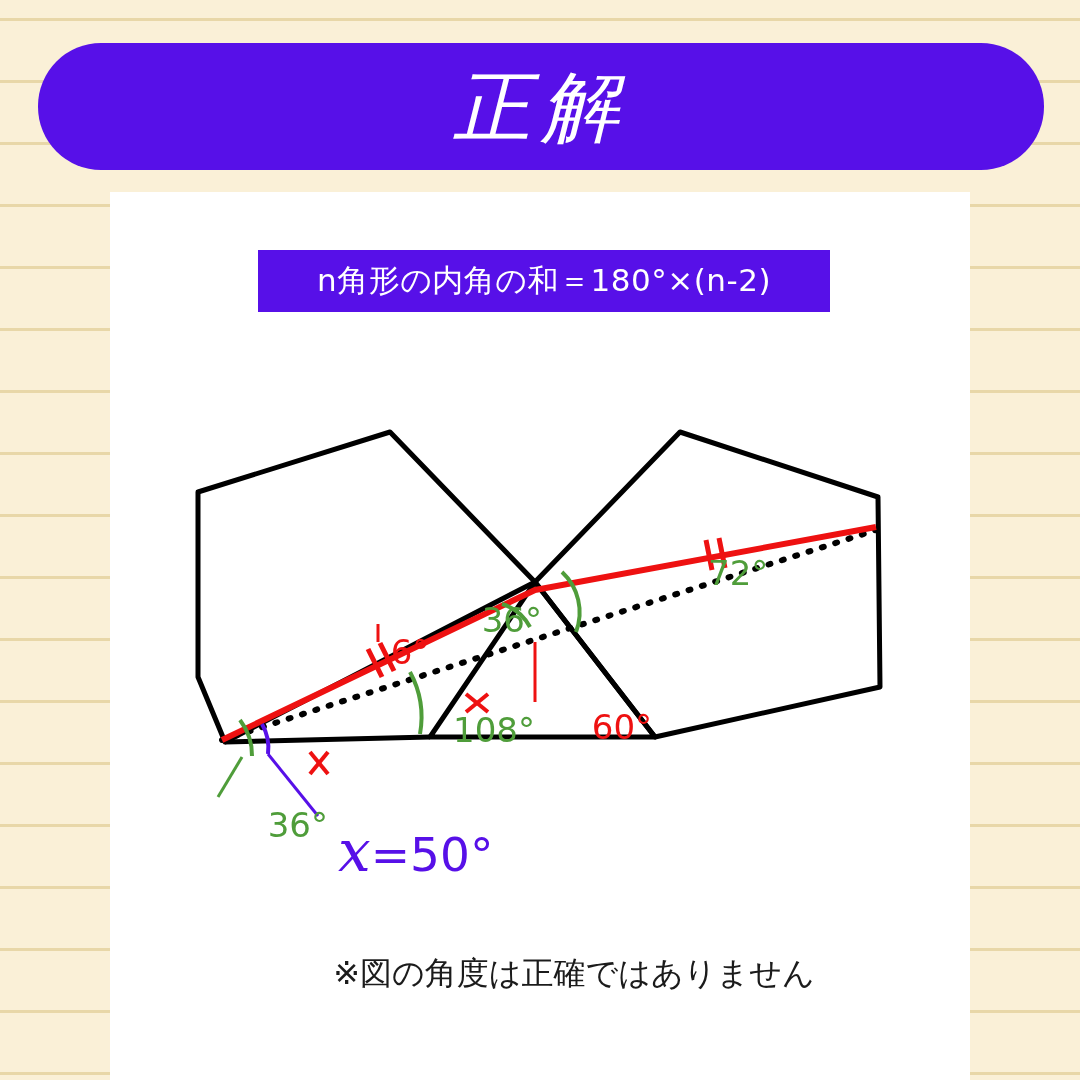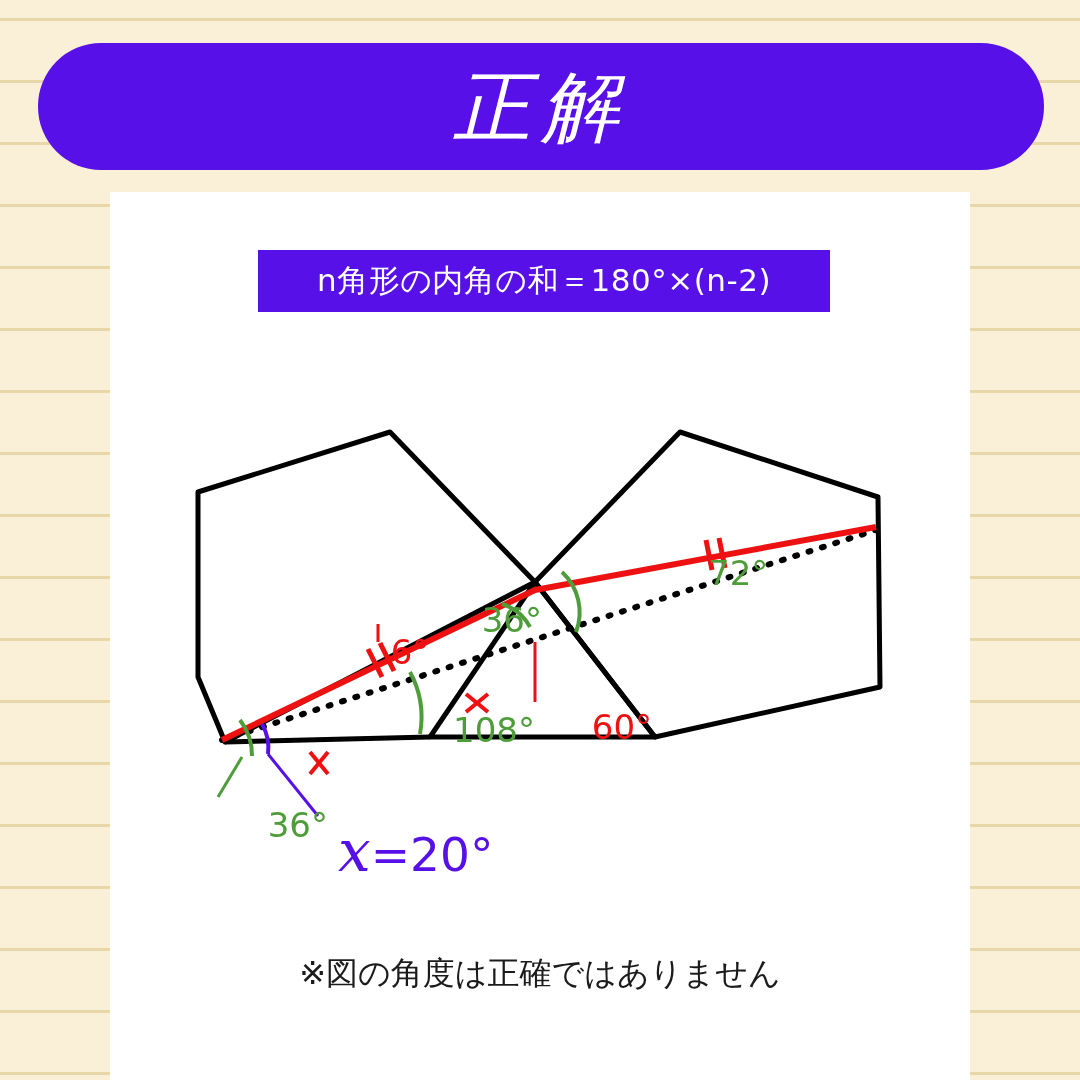--- a/index.html
+++ b/index.html
@@ -108,20 +108,21 @@
   
   #footnote {
     position: absolute;
     left: 0;
     top: 760px;
     width: 860px;
     text-align: center;
     font-size: 32px;
     color: #1b1b1b;
     font-family: "DejaVu Sans", sans-serif;
+    padding-left: 34px;
   }
 </style>
 </head>
 <body>
 
 <div id="ruled-lines">
     <div class="line" style="top: 18px; background: rgb(232, 215, 168);"></div>
     <div class="line" style="top: 80px; background: rgb(232, 215, 168);"></div>
     <div class="line" style="top: 142px; background: rgb(232, 215, 168);"></div>
     <div class="line" style="top: 204px; background: rgb(232, 215, 168);"></div>
@@ -193,19 +194,19 @@
         <text x="300" y="322" fill="#ee1111" font-size="34" font-family="DejaVu Sans, sans-serif" text-anchor="middle">6°</text>
         <text x="432" y="290" fill="#4f9d3a" font-size="34" font-family="DejaVu Sans, sans-serif" text-anchor="end">36°</text>
         <text x="598" y="243" fill="#4f9d3a" font-size="34" font-family="DejaVu Sans, sans-serif" text-anchor="start">72°</text>
         <text x="512" y="397" fill="#ee1111" font-size="34" font-family="DejaVu Sans, sans-serif" text-anchor="middle">60°</text>
         <text x="384" y="400" fill="#4f9d3a" font-size="34" font-family="DejaVu Sans, sans-serif" text-anchor="middle">108°</text>
         <text x="218" y="495" fill="#4f9d3a" font-size="34" font-family="DejaVu Sans, sans-serif" text-anchor="end">36°</text>
       </svg>
     </div>
 
     <div id="answer-label">
-      <span class="x-var">x</span><span>=20°</span>
+      <span class="x-var">x</span><span>=50°</span>
     </div>
 
     <div id="footnote">※図の角度は正確ではありません</div>
 
   </div>
 </div>
 
 </body></html>

